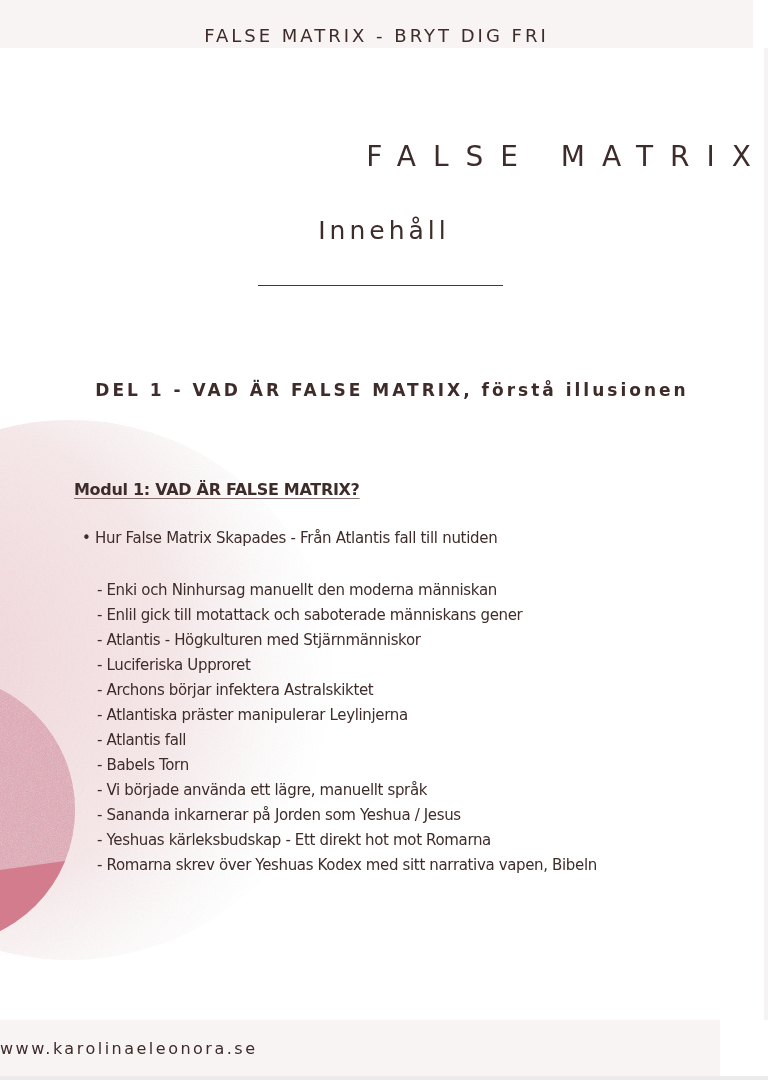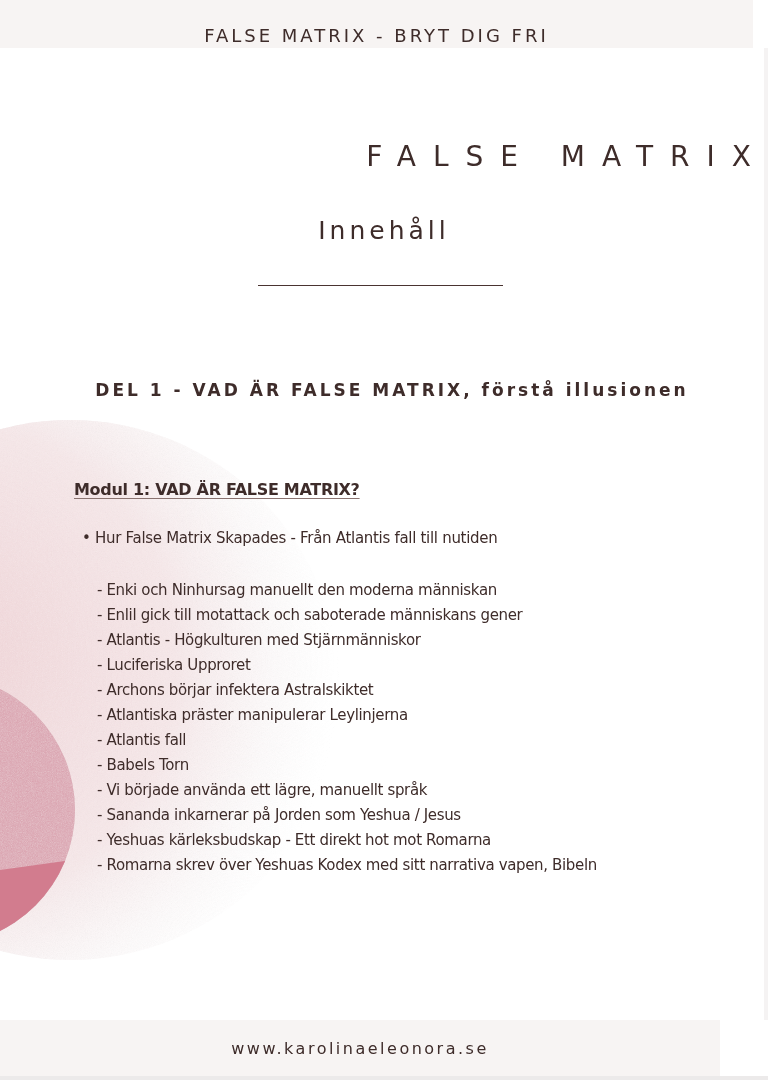--- a/index.html
+++ b/index.html
@@ -51,21 +51,21 @@
     }
     .sub-list {
       position: absolute; left: 97px; top: 579px; margin: 0; padding: 0; list-style: none;
     }
     .sub-list li {
       height: 25px; line-height: 22px; font-size: 15px; color: #3e2c2a; letter-spacing: -0.35px;
       white-space: nowrap;
     }
     .footer-bar {
       position: absolute; left: 0; top: 1020px; width: 720px; height: 56px;
-      background: #f7f4f3; display: flex; align-items: center; justify-content: center;
+      background: #f7f4f3; display: flex; align-items: center; 
     }
     .footer-url {
       font-size: 16px; letter-spacing: 2.5px; color: #3e2c2a;
     }
     .bottom-strip {
       position: absolute; left: 0; top: 1076px; width: 768px; height: 4px; background: #eceaea;
     }
   </style>
 </head>
 <body>

